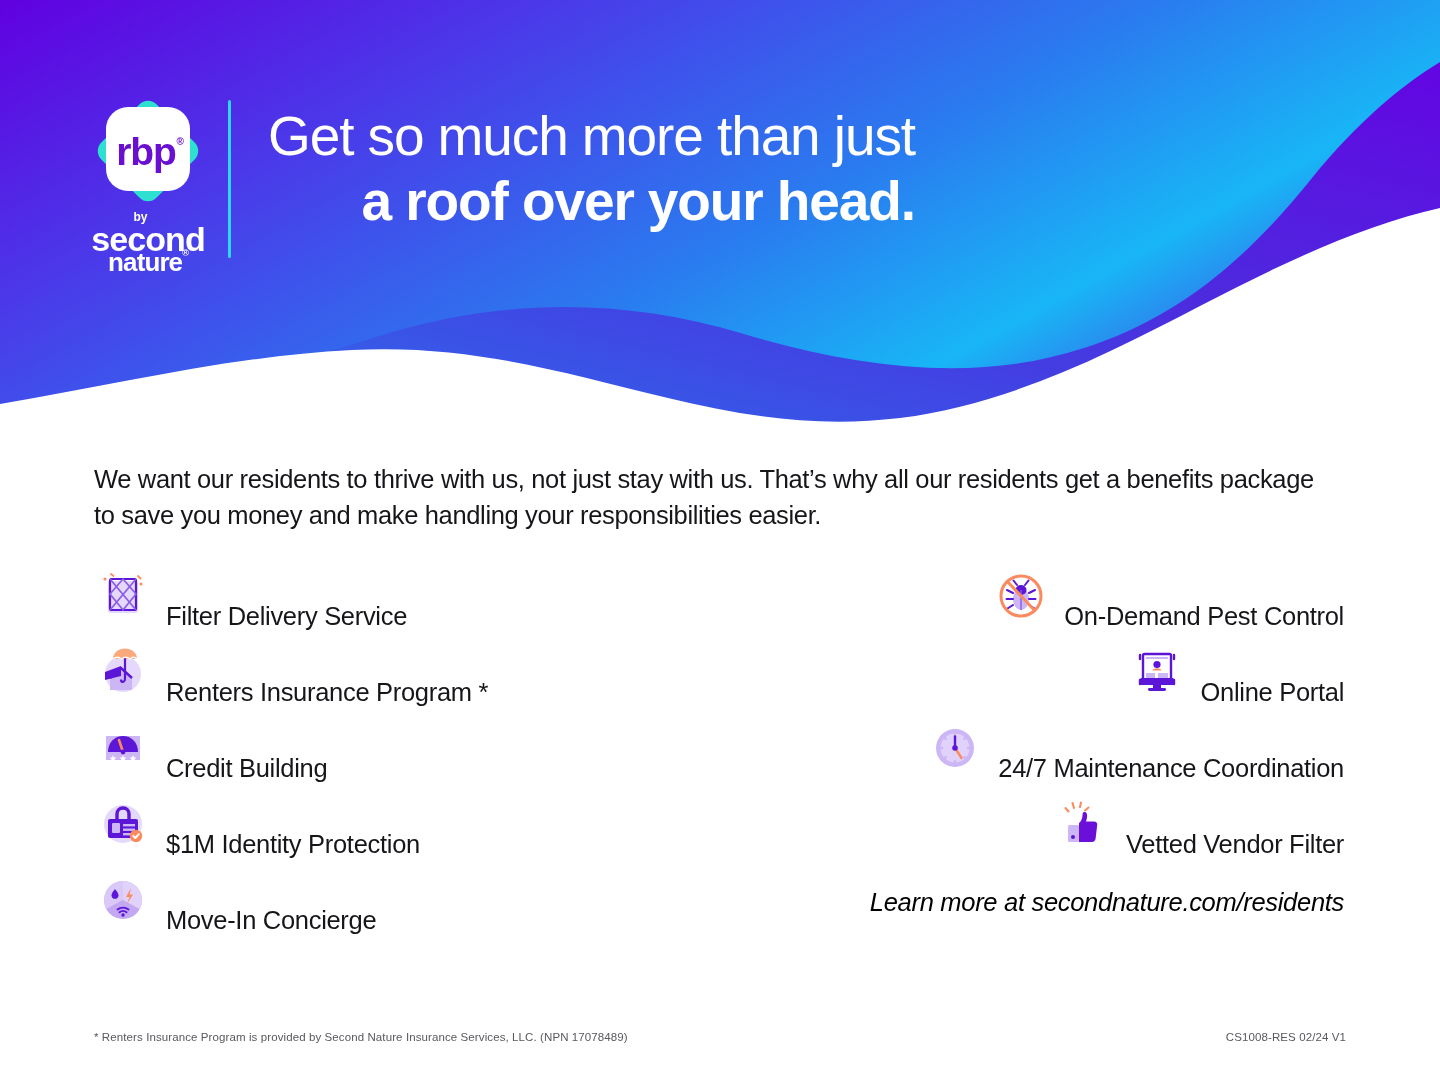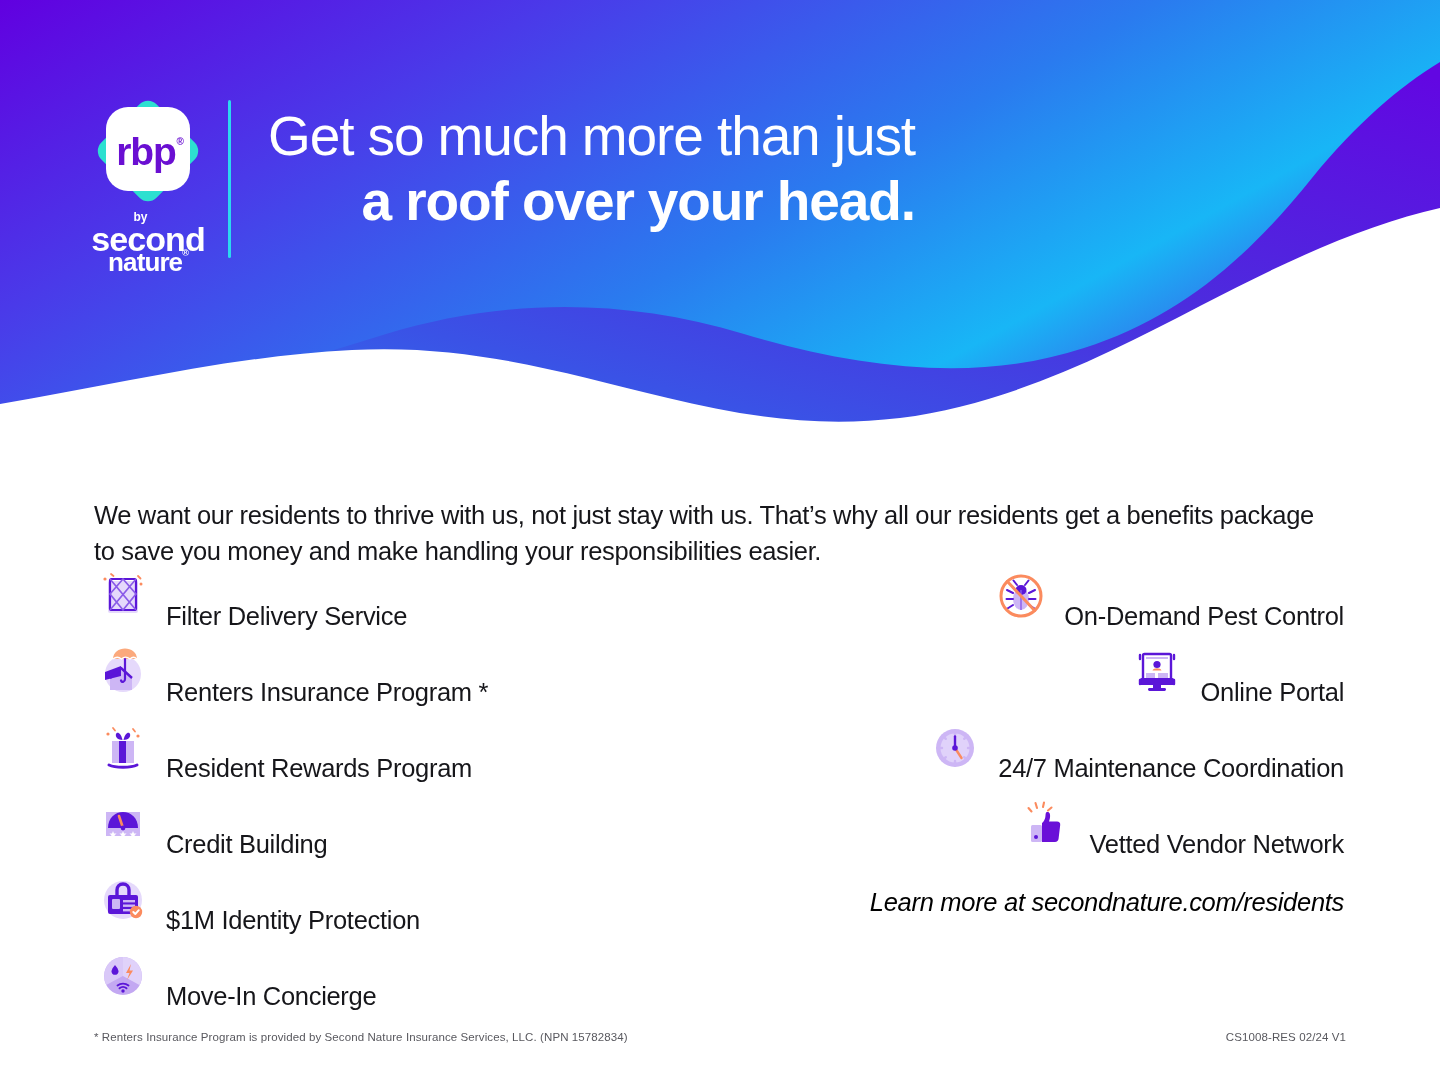--- a/index.html
+++ b/index.html
@@ -153,21 +153,20 @@
   
   .intro {
     position: absolute;
     left: 94px;
     top: 461px;
     width: 1230px;
     font-size: 25.5px;
     line-height: 1.42;
     color: #16161a;
     letter-spacing: -0.35px;
-    margin-top: 36px;
   }
 
   
   .benefits {
     position: absolute;
     left: 94px;
     top: 558px;
     width: 1250px;
     display: flex;
     gap: 0px;
@@ -336,36 +335,20 @@
             <path d="M8 26 L24 20 L24 30 L8 34 Z" fill="#5B16D8"></path>
             <path d="M13 32 L24 22 L35 32" stroke="#5B16D8" stroke-width="2.4" fill="none" stroke-linejoin="round"></path>
             <path d="M16 13 C16 6.5 22 2.5 28 2.5 C34 2.5 40 6.5 40 13 Z" fill="#FBA97C"></path>
             <path d="M16 13 C19 10.5 21.5 10.5 24.5 13 C27 10.5 30 10.5 33 13 C35.5 10.5 38 11 40 13" stroke="#ffffff" stroke-width="1.3" fill="none"></path>
             <path d="M28 13 L28 33 C28 36 25 37 24 34.5" stroke="#5B16D8" stroke-width="2.2" fill="none" stroke-linecap="round"></path>
           </svg>
         </span>
         <span class="benefit-label">Renters Insurance Program *</span>
       </div>
 
-      <div class="benefit">
-        <span class="benefit-icon">
-          <svg width="52" height="52" viewBox="0 0 52 52">
-            <rect x="15" y="19" width="22" height="22" fill="#CDB6F5"></rect>
-            <rect x="22" y="19" width="7" height="22" fill="#5B16D8"></rect>
-            <path d="M12 43 C18 46 34 46 40 43" stroke="#5B16D8" stroke-width="3" fill="none" stroke-linecap="round"></path>
-            <path d="M25.5 18 C21 18 18 15 19 12 C20 9.5 24 10.5 25.5 18 Z" fill="#5B16D8"></path>
-            <path d="M26.5 18 C31 18 34 15 33 12 C32 9.5 28 10.5 26.5 18 Z" fill="#5B16D8"></path>
-            <circle cx="11" cy="12" r="1.6" fill="#FB8B5E"></circle>
-            <path d="M16 6 L18 8.5" stroke="#FB8B5E" stroke-width="1.8" stroke-linecap="round"></path>
-            <path d="M36 7 L38 9.5" stroke="#FB8B5E" stroke-width="1.8" stroke-linecap="round"></path>
-            <circle cx="41" cy="14" r="1.6" fill="#FB8B5E"></circle>
-          </svg>
-        </span>
-        <span class="benefit-label">Resident Rewards Program</span>
-      </div>
 
       <div class="benefit">
         <span class="benefit-icon">
           <svg width="52" height="52" viewBox="0 0 52 52">
             <rect x="9" y="14" width="34" height="24" fill="#CDB6F5"></rect>
             <path d="M9 31 L43 31 L43 14 L9 14 Z" fill="#CDB6F5"></path>
             <path d="M11 30 C11 20 18 14 26 14 C34 14 41 20 41 30 Z" fill="#5B16D8"></path>
             <path d="M26 30 L22 18" stroke="#FB8B5E" stroke-width="2.6" stroke-linecap="round"></path>
             <circle cx="26" cy="30" r="2.4" fill="#5B16D8"></circle>
             <g fill="#ffffff">
@@ -482,26 +465,26 @@
               <path d="M17 10 L15.5 5"></path>
               <path d="M23 9 L24 4.5"></path>
               <path d="M11.5 13.5 L8.5 10"></path>
               <path d="M28 12.5 L31.5 9.5"></path>
             </g>
             <rect x="11" y="27" width="11" height="17" rx="1.5" fill="#CDB6F5"></rect>
             <circle cx="16" cy="39" r="2" fill="#5B16D8"></circle>
             <path d="M22 44 L22 25 C22 25 24 23.5 25 20.5 C26 17.5 25 14.5 27 14 C29.5 13.4 30.5 16 30 19.5 C29.7 21.6 29 23.5 29 23.5 L37 23.5 C39.2 23.5 40.5 25 40.2 27 L38.6 40.5 C38.4 42.6 37 44 35 44 Z" fill="#6A10D8"></path>
           </svg>
         </span>
-        <span class="benefit-label">Vetted Vendor Network</span>
+        <span class="benefit-label">Vetted Vendor Filter</span>
       </div>
 
       <div class="learn-more">Learn more at secondnature.com/residents</div>
 
     </div>
   </div>
 
   <div class="footer">
-    <div class="footer-left">* Renters Insurance Program is provided by Second Nature Insurance Services, LLC. (NPN 15782834)</div>
+    <div class="footer-left">* Renters Insurance Program is provided by Second Nature Insurance Services, LLC. (NPN 17078489)</div>
     <div class="footer-right">CS1008-RES 02/24 V1</div>
   </div>
 
 </div>
 
 </body></html>

